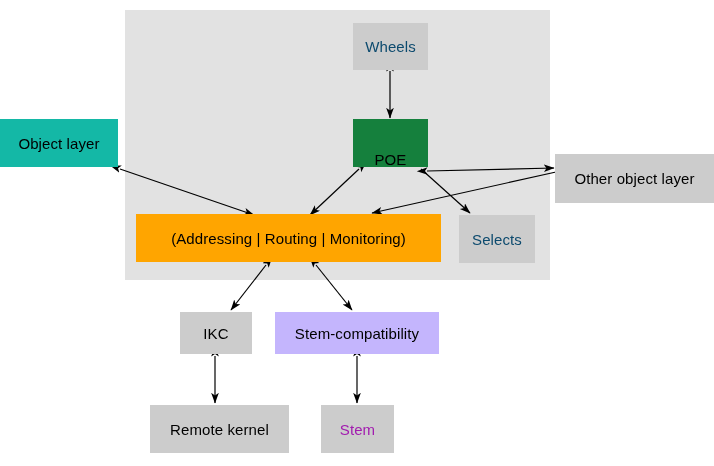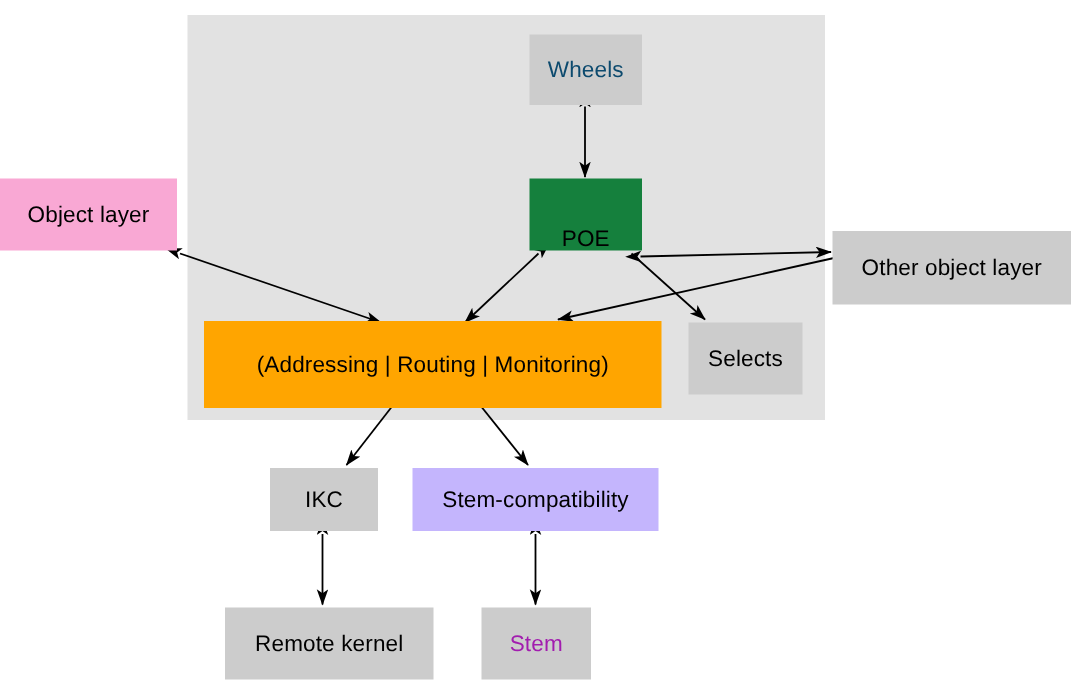--- a/index.html
+++ b/index.html
@@ -79,30 +79,30 @@
       </g>
   </svg>
 
   <div id="node-layer">
       <div class="node" style="left: 353px; top: 23px; width: 75px; height: 47px; background: rgb(204, 204, 204); color: #0c4a6e;">
         <span>Wheels</span>
       </div>
       <div class="node" style="left: 353px; top: 119px; width: 75px; height: 48px; background: #15803d; color: rgb(0, 0, 0); align-items: flex-end;">
         <span>POE</span>
       </div>
-      <div class="node" style="left: 0px; top: 119px; width: 118px; height: 48px; background: #f9a8d4; color: rgb(0, 0, 0);">
+      <div class="node" style="left: 0px; top: 119px; width: 118px; height: 48px; background: #14b8a6; color: rgb(0, 0, 0);">
         <span>Object layer</span>
       </div>
       <div class="node" style="left: 555px; top: 118px; width: 159px; height: 49px; background: rgb(204, 204, 204); color: rgb(0, 0, 0); margin-top: 36px;">
         <span>Other object layer</span>
       </div>
-      <div class="node accent" style="left: 136px; top: 214px; width: 305px; height: 58px; background: rgb(255, 165, 0); color: rgb(0, 0, 0);">
+      <div class="node accent" style="left: 136px; top: 214px; width: 305px; height: 48px; background: rgb(255, 165, 0); color: rgb(0, 0, 0);">
         <span>(Addressing | Routing | Monitoring)</span>
       </div>
-      <div class="node" style="left: 459px; top: 215px; width: 76px; height: 48px; background: rgb(204, 204, 204); color: #000000;">
+      <div class="node" style="left: 459px; top: 215px; width: 76px; height: 48px; background: rgb(204, 204, 204); color: #0c4a6e;">
         <span>Selects</span>
       </div>
       <div class="node" style="left: 180px; top: 312px; width: 72px; height: 42px; background: rgb(204, 204, 204); color: #000000;">
         <span>IKC</span>
       </div>
       <div class="node" style="left: 275px; top: 312px; width: 164px; height: 42px; background: #c4b5fd; color: rgb(0, 0, 0);">
         <span>Stem-compatibility</span>
       </div>
       <div class="node" style="left: 150px; top: 405px; width: 139px; height: 48px; background: rgb(204, 204, 204); color: rgb(0, 0, 0);">
         <span>Remote kernel</span>

